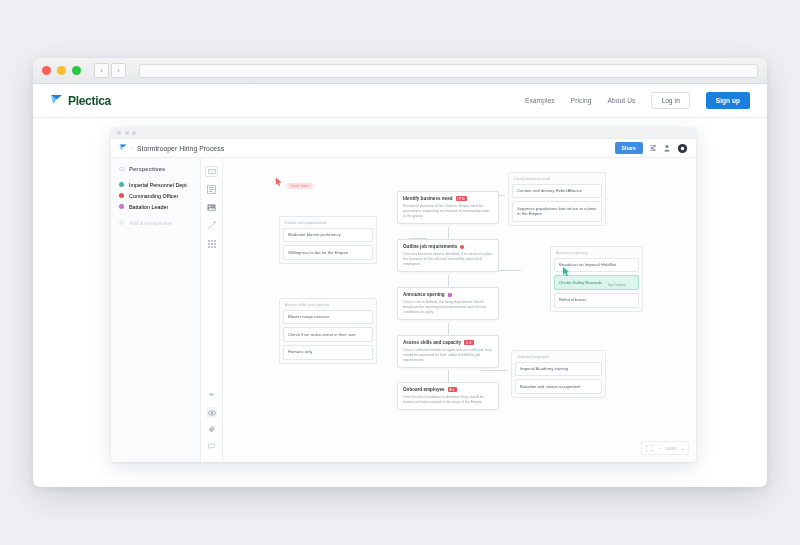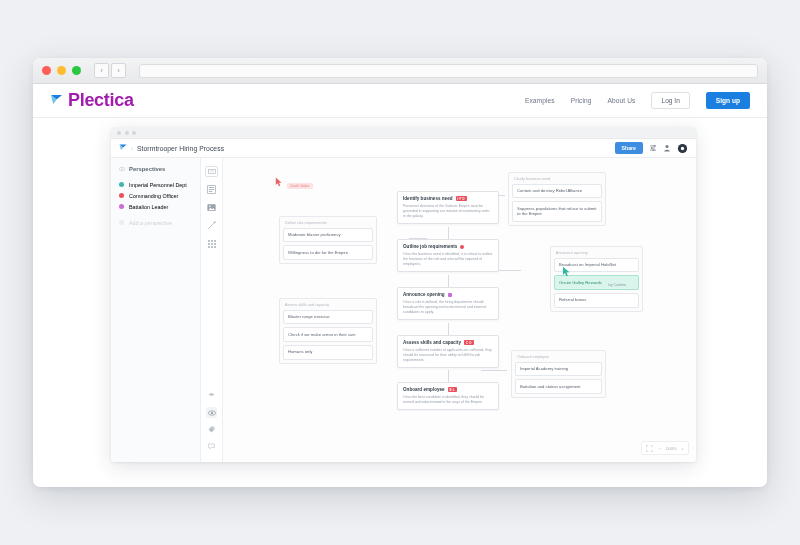--- a/index.html
+++ b/index.html
@@ -59,23 +59,23 @@
     height: 34px;
     background: #fff;
     border-bottom: 1px solid #ebedf0;
     display: flex;
     align-items: center;
     padding: 0 17px;
   }
   .brand { display: flex; align-items: center; gap: 5px; }
   .brand-mark { width: 13px; height: 13px; display: block; }
   .brand-name {
-    font-size: 18px;
+    font-size: 12px;
     font-weight: bold;
-    color: #a21caf;
+    color: #14532d;
     letter-spacing: -0.3px;
   }
   .site-nav {
     margin-left: auto;
     display: flex;
     align-items: center;
     gap: 16px;
   }
   .nav-link {
     font-size: 6.6px;

